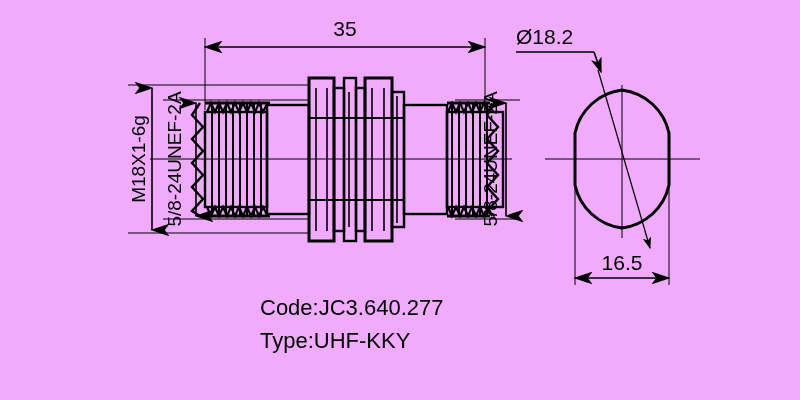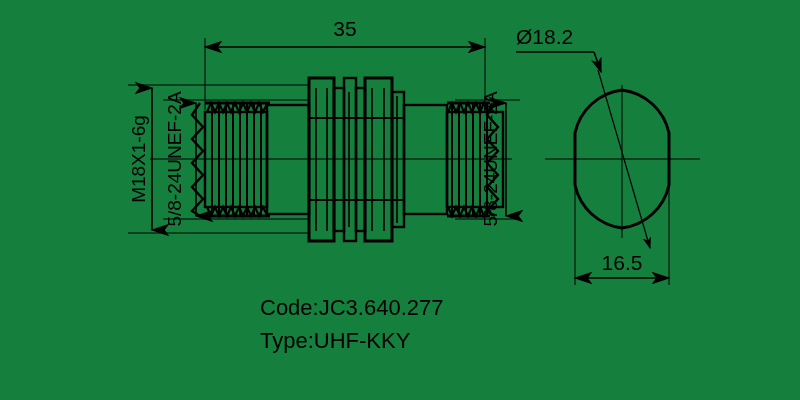--- a/index.html
+++ b/index.html
@@ -4,21 +4,21 @@
 <style>
   html, body {
     margin: 0;
     padding: 0;
     background: #ffffff;
   }
   #root {
     position: relative;
     width: 800px;
     height: 400px;
-    background: #15803d;
+    background: #f0abfc;
     font-family: "Liberation Sans", sans-serif;
     overflow: hidden;
   }
   svg.drawing {
     position: absolute;
     left: 0;
     top: 0;
     width: 800px;
     height: 400px;
   }

